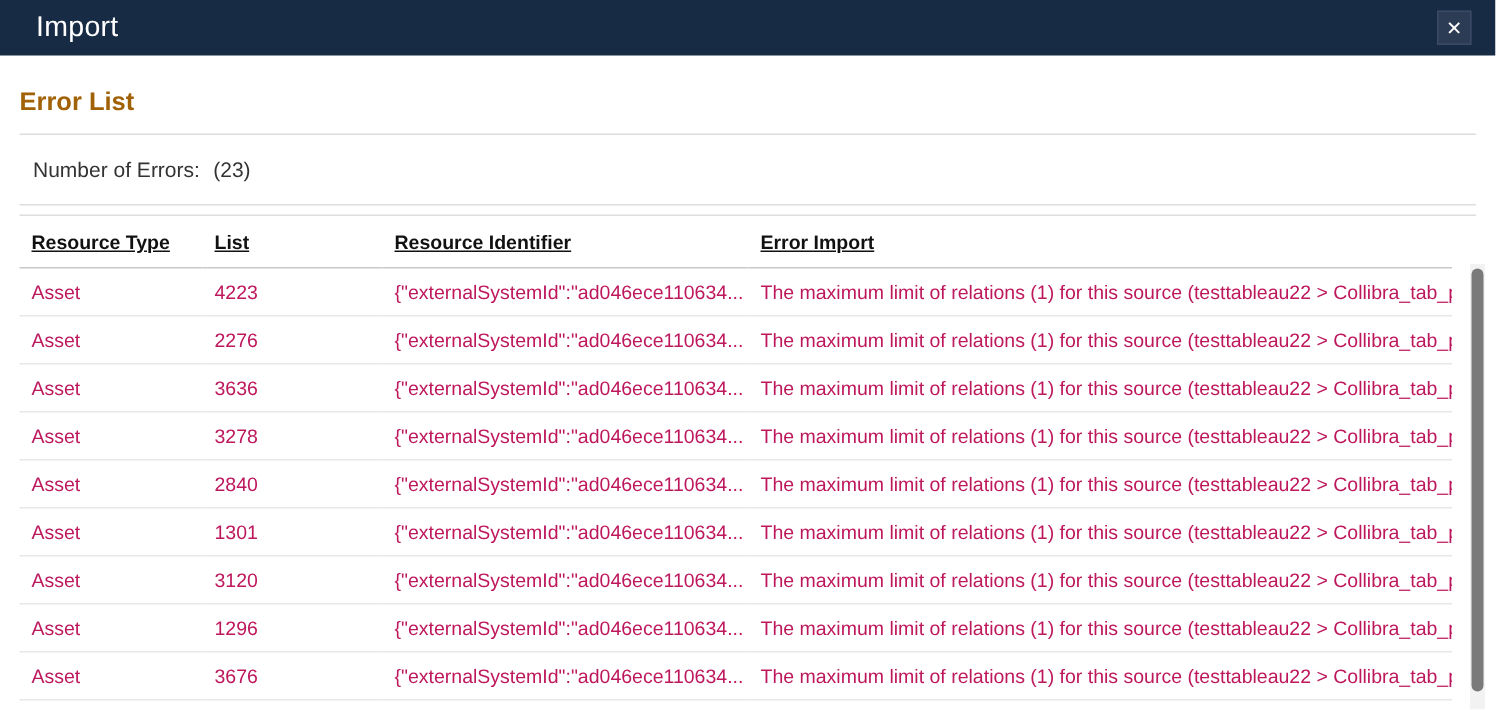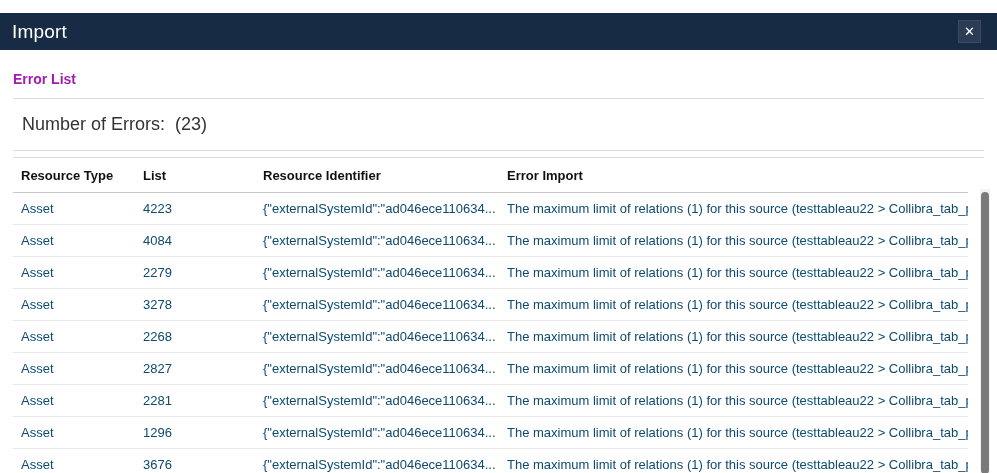--- a/index.html
+++ b/index.html
@@ -7,27 +7,27 @@
     width: 997px; height: 473px;
     background: #ffffff;
     font-family: "Liberation Sans", sans-serif;
     overflow: hidden;
     color: #222;
   }
   .page { position: relative; width: 997px; height: 473px; }
 
   
   .modal-header {
-    margin-top: 13px;
+    margin-top: 0;
     height: 37px;
     background: #182b45;
     color: #ffffff;
     display: flex;
     align-items: center;
-    padding: 0 16px 0 12px;
+    padding: 0 16px 0 24px;
   }
   .modal-title {
     font-size: 19px;
     font-weight: 400;
     letter-spacing: 0.2px;
   }
   .close-btn {
     margin-left: auto;
     width: 23px; height: 23px;
     background: #2d3c55;
@@ -37,30 +37,30 @@
     align-items: center;
     justify-content: center;
     font-size: 13px;
     line-height: 1;
     cursor: pointer;
   }
 
   
   .modal-body { padding: 0 13px; }
   .section-heading {
-    font-size: 14px;
+    font-size: 17px;
     font-weight: bold;
-    color: #a21caf;
+    color: #a16207;
     margin: 21px 0 11px 0;
   }
   .count-box {
     border-top: 1px solid #dddddd;
     border-bottom: 1px solid #dddddd;
     padding: 15px 9px;
-    font-size: 18px;
+    font-size: 14px;
     color: #333;
   }
   .count-box .count-value { margin-left: 5px; }
 
   
   .table-wrap {
     margin-top: 6px;
     border-top: 1px solid #dddddd;
     padding-right: 16px;
   }
@@ -71,25 +71,26 @@
     font-size: 13px;
   }
   table.error-table th {
     text-align: left;
     font-weight: bold;
     color: #111;
     padding: 10px 8px 9px 8px;
     border-bottom: 1px solid #c9c9c9;
     white-space: nowrap;
     overflow: hidden;
+    text-decoration: underline;
   }
   table.error-table td {
     padding: 8px 8px;
     border-bottom: 1px solid #e8e8e8;
-    color: #0c4a6e;
+    color: #be185d;
     white-space: nowrap;
     overflow: hidden;
   }
   col.c-type { width: 122px; }
   col.c-index { width: 120px; }
   col.c-ident { width: 244px; }
   col.c-msg  { width: auto; }
 
   
   .scrollbar-track {
@@ -150,51 +151,51 @@
         </thead>
         <tbody>
             <tr>
               <td>Asset</td>
               <td>4223</td>
               <td>{"externalSystemId":"ad046ece110634...</td>
               <td>The maximum limit of relations (1) for this source (testtableau22 &gt; Collibra_tab_p...</td>
             </tr>
             <tr>
               <td>Asset</td>
-              <td>4084</td>
-              <td>{"externalSystemId":"ad046ece110634...</td>
-              <td>The maximum limit of relations (1) for this source (testtableau22 &gt; Collibra_tab_p...</td>
-            </tr>
-            <tr>
-              <td>Asset</td>
-              <td>2279</td>
+              <td>2276</td>
+              <td>{"externalSystemId":"ad046ece110634...</td>
+              <td>The maximum limit of relations (1) for this source (testtableau22 &gt; Collibra_tab_p...</td>
+            </tr>
+            <tr>
+              <td>Asset</td>
+              <td>3636</td>
               <td>{"externalSystemId":"ad046ece110634...</td>
               <td>The maximum limit of relations (1) for this source (testtableau22 &gt; Collibra_tab_p...</td>
             </tr>
             <tr>
               <td>Asset</td>
               <td>3278</td>
               <td>{"externalSystemId":"ad046ece110634...</td>
               <td>The maximum limit of relations (1) for this source (testtableau22 &gt; Collibra_tab_p...</td>
             </tr>
             <tr>
               <td>Asset</td>
-              <td>2268</td>
-              <td>{"externalSystemId":"ad046ece110634...</td>
-              <td>The maximum limit of relations (1) for this source (testtableau22 &gt; Collibra_tab_p...</td>
-            </tr>
-            <tr>
-              <td>Asset</td>
-              <td>2827</td>
-              <td>{"externalSystemId":"ad046ece110634...</td>
-              <td>The maximum limit of relations (1) for this source (testtableau22 &gt; Collibra_tab_p...</td>
-            </tr>
-            <tr>
-              <td>Asset</td>
-              <td>2281</td>
+              <td>2840</td>
+              <td>{"externalSystemId":"ad046ece110634...</td>
+              <td>The maximum limit of relations (1) for this source (testtableau22 &gt; Collibra_tab_p...</td>
+            </tr>
+            <tr>
+              <td>Asset</td>
+              <td>1301</td>
+              <td>{"externalSystemId":"ad046ece110634...</td>
+              <td>The maximum limit of relations (1) for this source (testtableau22 &gt; Collibra_tab_p...</td>
+            </tr>
+            <tr>
+              <td>Asset</td>
+              <td>3120</td>
               <td>{"externalSystemId":"ad046ece110634...</td>
               <td>The maximum limit of relations (1) for this source (testtableau22 &gt; Collibra_tab_p...</td>
             </tr>
             <tr>
               <td>Asset</td>
               <td>1296</td>
               <td>{"externalSystemId":"ad046ece110634...</td>
               <td>The maximum limit of relations (1) for this source (testtableau22 &gt; Collibra_tab_p...</td>
             </tr>
             <tr>

